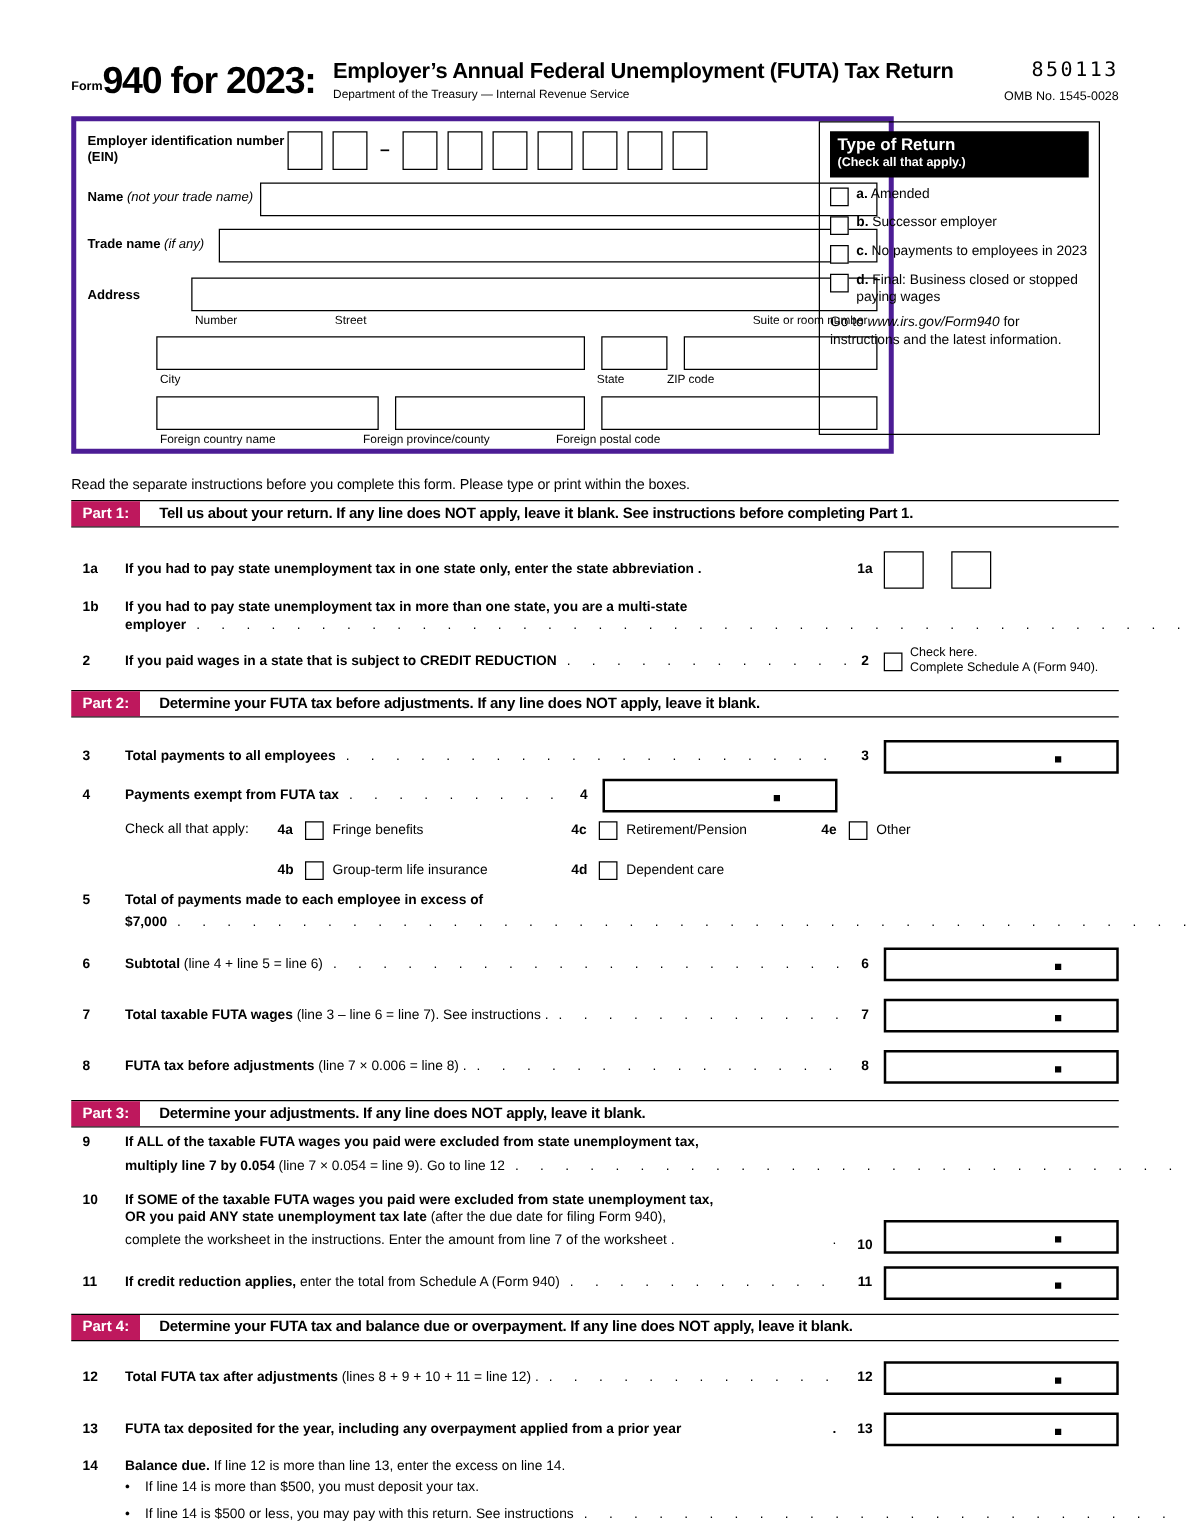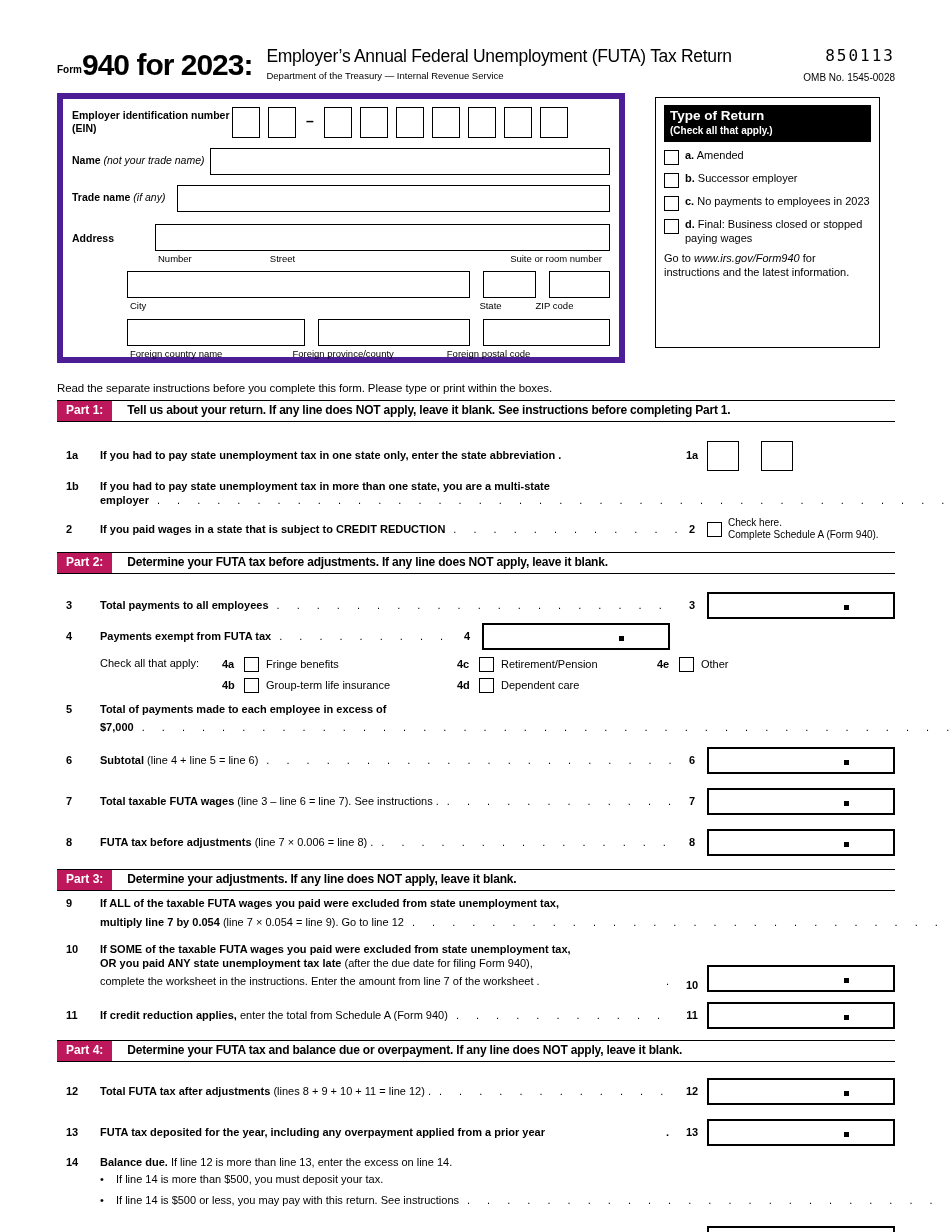--- a/index.html
+++ b/index.html
@@ -12,30 +12,30 @@
   }
   .content { padding:46px 55px 0 57px; }
   b, .b { font-weight:bold; }
   .i { font-style:italic; }
 
   
   .hdr { display:flex; align-items:flex-start; }
   .hdr-form-word { font-size:10px; font-weight:bold; margin-top:18px; }
   .hdr-940 { font-size:30px; font-weight:bold; letter-spacing:-1px; margin-right:14px; }
   .hdr-mid { flex:1; }
-  .hdr-title { font-size:17.5px; font-weight:normal; letter-spacing:-0.3px; }
+  .hdr-title { font-size:17.5px; font-weight:bold; letter-spacing:-0.3px; }
   .hdr-sub { font-size:9.5px; margin-top:2px; }
   .hdr-right { text-align:right; }
   .hdr-ocr { font-family:"DejaVu Sans Mono", monospace; font-size:16px; letter-spacing:2px; }
   .hdr-omb { font-size:10px; margin-top:6px; }
 
   
   .idwrap { position:relative; height:276px; margin-top:8px; }
-  .idbox { position:absolute; left:0; top:0; width:568px; height:270px;
-           border:6px solid #4c1d95; padding:8px 9px; }
+  .idbox { position:absolute; left:0; top:0; width:658px; height:270px;
+           border:4px solid #4c1d95; padding:8px 9px; }
   .idrow { display:flex; align-items:center; }
   .idlabel { font-size:10.5px; font-weight:bold; }
   .idlabel .i { font-weight:normal; }
   .inbox { border:1.5px solid #000; height:27px; background:#fff; }
   .cells { display:flex; gap:8px; align-items:center; }
   .cell { width:28px; height:31px; border:1.5px solid #000; background:#fff; }
   .eindash { font-weight:bold; font-size:14px; padding:0 2px; }
   .sublabels { display:flex; font-size:9.5px; margin-top:2px; }
 
   .torbox { position:absolute; left:598px; top:4px; width:225px; height:251px;
@@ -76,21 +76,21 @@
   .checknote { width:188px; flex:none; display:flex; align-items:center; }
   .checknote .cb { margin-right:6px; }
   .checknote .cn { font-size:10px; line-height:1.2; }
   .lastline { display:flex; align-items:center; }
   .endflex { display:flex; }
   .enddot { margin-left:auto; padding-right:8px; font-weight:bold; }
 
   
   .checksgrid { display:flex; margin-top:7px; }
   .checksgrid .caption { width:122px; flex:none; margin-left:43px; }
-  .ckcol { display:flex; flex-direction:column; gap:6px; }
+  .ckcol { display:flex; flex-direction:column; gap:17px; }
   .ckitem { display:flex; align-items:center; }
   .ckitem .key { font-weight:bold; width:22px; flex:none; }
   .ckitem .cb { margin-right:7px; }
   .colB { width:235px; flex:none; }
   .colC { width:200px; flex:none; }
   .bul { display:flex; margin-top:3px; }
   .bul .dotchar { width:16px; flex:none; text-align:left; }
 </style>
 </head>
 <body>

